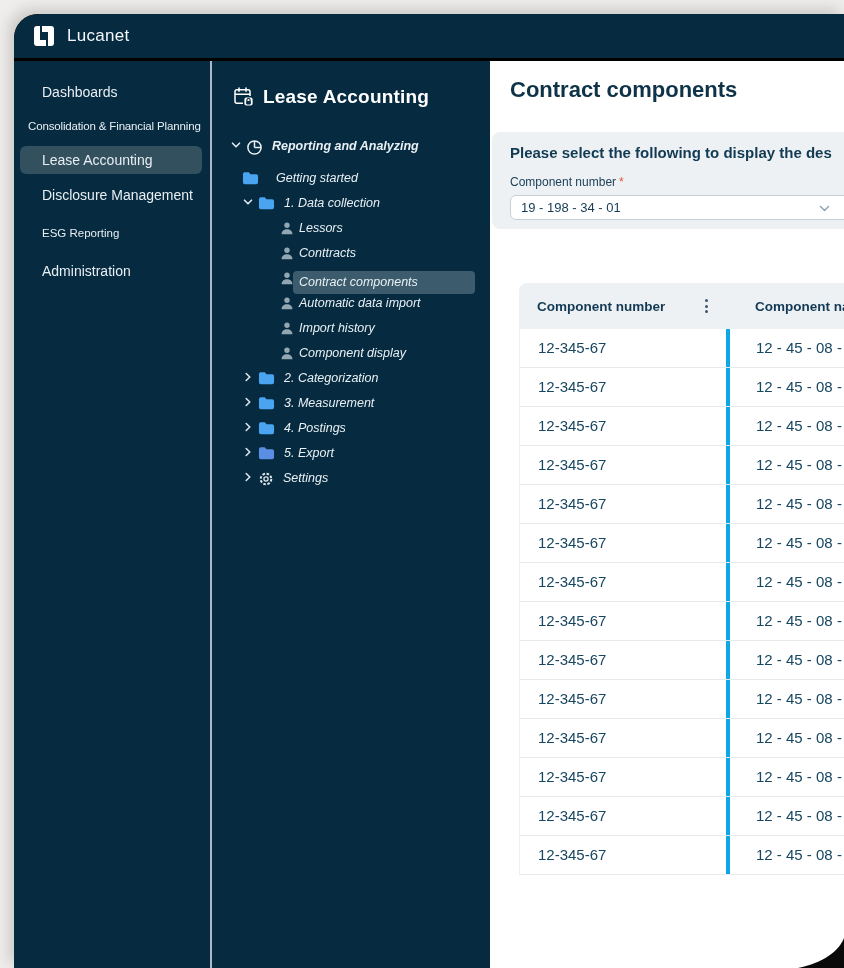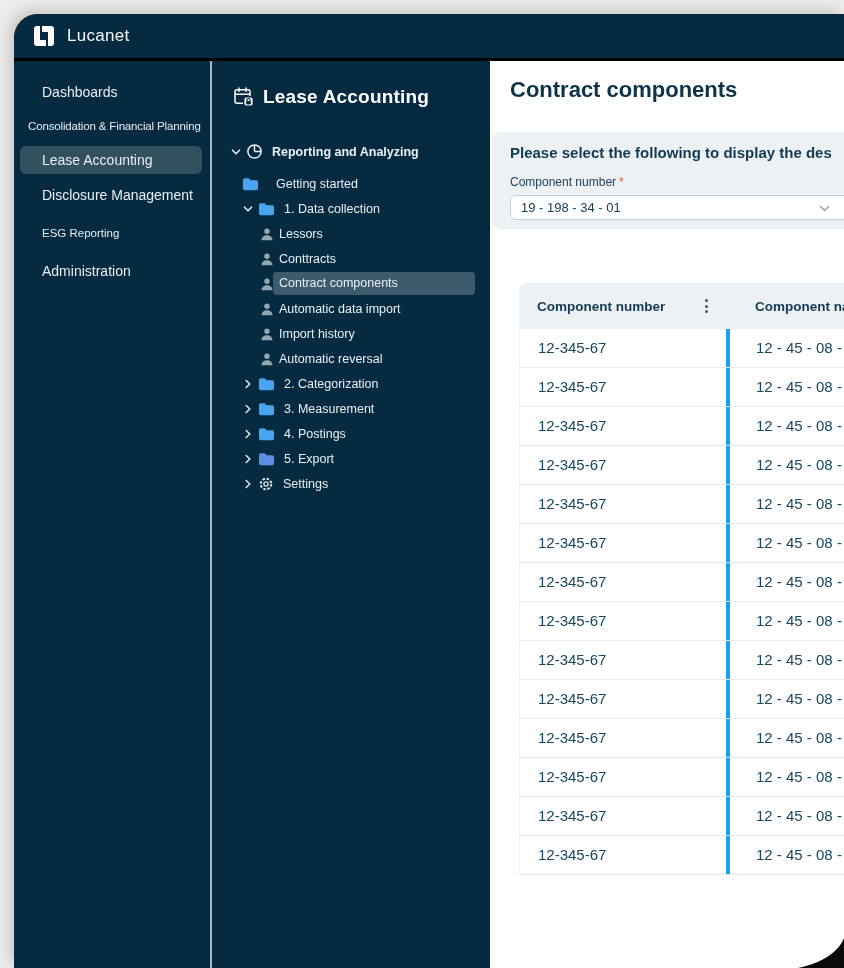--- a/index.html
+++ b/index.html
@@ -39,25 +39,25 @@
   }
   .si-3 { height: 38px; margin-top: 2px; }
   .si-4 { height: 38px; font-size: 11.5px; }
   .si-5 { height: 38px; }
 
   
   .treepanel { width: 278px; flex: none; background: #062b40; position: relative; }
   .tree-header { position: absolute; left: 20px; top: 24px; display: flex; align-items: center; gap: 8px; }
   .tree-title { color: #ffffff; font-size: 19px; font-weight: 700; letter-spacing: .2px; }
   .tree { position: absolute; left: 0; right: 0; top: 78px; }
-  .trow { height: 25px; display: flex; align-items: center; color: #e9f0f4; font-size: 12.5px; cursor: default; }
+  .trow { height: 25px; display: flex; align-items: flex-start; color: #e9f0f4; font-size: 12.5px; cursor: default; font-style: italic; }
   .trow.l0 { padding-left: 18px; font-weight: 700; }
   .trow.l1 { padding-left: 30px; }
   .trow.l1.noChev { padding-left: 30px; }
-  .trow.l2 { padding-left: 48px; }
+  .trow.l2 { padding-left: 68px; }
   .trow .chev { flex: none; margin-right: 4px; }
   .trow .typeicon { flex: none; margin-right: 9px; }
   .trow.l2 .typeicon { margin-right: 5px; }
   .gap-top { margin-top: 7px; gap: 8px; }
   .tlabel { white-space: nowrap; }
   .tlabel.selected {
     flex: 1; margin-right: 15px; margin-left: -6px; padding-left: 6px;
     background: #3c5c6d; border-radius: 4px; height: 23px; line-height: 23px;
   }
 
@@ -236,21 +236,21 @@
           <span class="tlabel">Import history</span>
         </div>
 
         <div class="trow l2">
           <span class="typeicon">
             <svg width="14" height="14" viewBox="0 0 14 14">
                 <circle cx="7" cy="4.2" r="2.7" fill="#93a7b3"></circle>
                 <path d="M1.6,13.2 c0,-3.4 2.4,-5 5.4,-5 s5.4,1.6 5.4,5 z" fill="#93a7b3"></path>
               </svg>
           </span>
-          <span class="tlabel">Automatic reversal</span>
+          <span class="tlabel">Component display</span>
         </div>
 
         <div class="trow l1">
           <span class="chev">
             <svg width="12" height="12" viewBox="0 0 12 12">
                 <polyline points="4.2,2.5 7.8,6 4.2,9.5" fill="none" stroke="#dde6eb" stroke-width="1.6" stroke-linecap="round" stroke-linejoin="round"></polyline>
               </svg>
           </span>
           <span class="typeicon">
             <svg width="17" height="14" viewBox="0 0 18 14">

